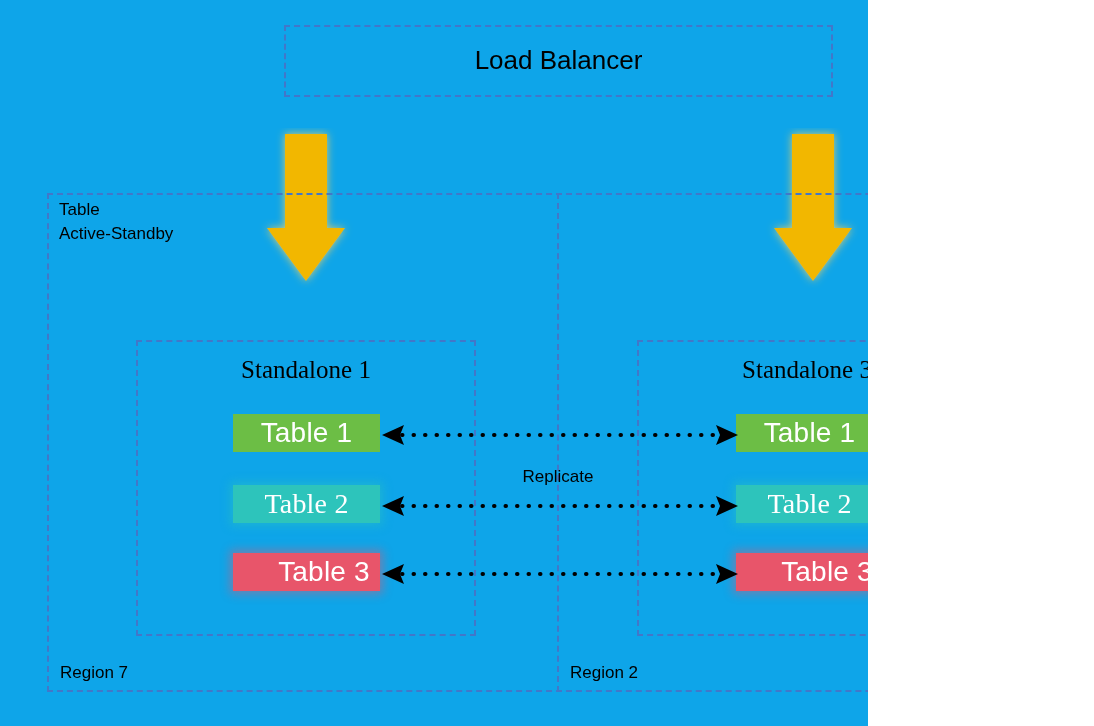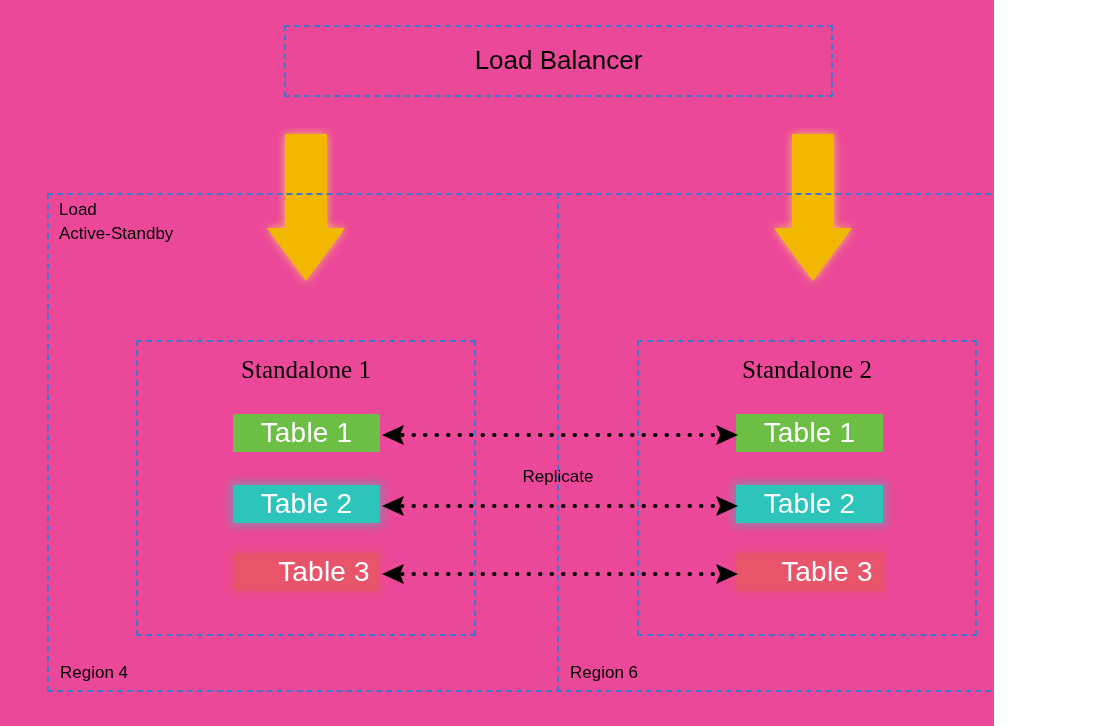--- a/index.html
+++ b/index.html
@@ -6,23 +6,23 @@
     margin: 0;
     padding: 0;
     background: #ffffff;
   }
   body {
     font-family: "Liberation Sans", sans-serif;
     color: #000000;
   }
   #canvas {
     position: relative;
-    width: 994px;
+    width: 868px;
     height: 726px;
-    background: #ec4899;
+    background: #0ea5e9;
     overflow: hidden;
   }
   .dashed-box {
     position: absolute;
     border: 2px dashed #4277c9;
     box-sizing: border-box;
     background: transparent;
   }
   .lb-box {
     left: 284px;
@@ -97,21 +97,21 @@
     align-items: center;
     justify-content: center;
     color: #ffffff;
     font-size: 28px;
     line-height: 24px;
     letter-spacing: 0.2px;
     box-sizing: border-box;
     white-space: nowrap;
   }
   .chip-green  { background: #6cbe45; }
-  .chip-teal   { background: #2dc4bb; box-shadow: 0 0 9px 3px rgba(45,196,187,0.45); }
+  .chip-teal   { background: #2dc4bb; box-shadow: 0 0 9px 3px rgba(45,196,187,0.45); font-family: Liberation Serif, serif; }
   .chip-red    { background: #e8556a; box-shadow: 0 0 9px 3px rgba(232,85,106,0.45); padding-left: 35px; }
 
   .left-col  { left: 233px; }
   .right-col { left: 736px; }
   .row1 { top: 414px; }
   .row2 { top: 485px; }
   .row3 { top: 553px; }
 
   .arrow-svg {
     position: absolute;
@@ -173,32 +173,32 @@
             <feMergeNode in="g"></feMergeNode>
             <feMergeNode in="SourceGraphic"></feMergeNode>
           </feMerge>
       </filter>
     </defs>
     <polygon points="27,6 69,6 69,100 87,100 48,153 9,100 27,100" fill="#f2b705" filter="url(#glow2)"></polygon>
   </svg>
 
   <div class="dashed-box outer-box"></div>
   <div class="mid-divider"></div>
-  <div class="dual-label">Load
+  <div class="dual-label">Table
 Active-Standby</div>
 
   <div class="dashed-box standalone-box standalone1-box"></div>
   <div class="standalone-title standalone1-title">Standalone 1</div>
 
   <div class="table-chip chip-green left-col row1">Table 1</div>
   <div class="table-chip chip-teal left-col row2">Table 2</div>
   <div class="table-chip chip-red left-col row3">Table 3</div>
 
   <div class="dashed-box standalone-box standalone2-box"></div>
-  <div class="standalone-title standalone2-title">Standalone 2</div>
+  <div class="standalone-title standalone2-title">Standalone 3</div>
 
   <div class="table-chip chip-green right-col row1">Table 1</div>
   <div class="table-chip chip-teal right-col row2">Table 2</div>
   <div class="table-chip chip-red right-col row3">Table 3</div>
 
   <svg class="repl-svg repl-row1" width="360" height="28" viewBox="0 0 360 28">
     <line x1="22" y1="14" x2="338" y2="14" stroke="#000" stroke-width="4" stroke-linecap="round" stroke-dasharray="0.5 11"></line>
     <polygon points="2,14 24,4 20,14 24,24" fill="#000"></polygon>
     <polygon points="358,14 336,4 340,14 336,24" fill="#000"></polygon>
   </svg>
@@ -210,16 +210,16 @@
   </svg>
 
   <svg class="repl-svg repl-row3" width="360" height="28" viewBox="0 0 360 28">
     <line x1="22" y1="14" x2="338" y2="14" stroke="#000" stroke-width="4" stroke-linecap="round" stroke-dasharray="0.5 11"></line>
     <polygon points="2,14 24,4 20,14 24,24" fill="#000"></polygon>
     <polygon points="358,14 336,4 340,14 336,24" fill="#000"></polygon>
   </svg>
 
   <div class="replicate-label">Replicate</div>
 
-  <div class="region-label region1-label">Region 4</div>
-  <div class="region-label region2-label">Region 6</div>
+  <div class="region-label region1-label">Region 7</div>
+  <div class="region-label region2-label">Region 2</div>
 
 </div>
 
 </body></html>

